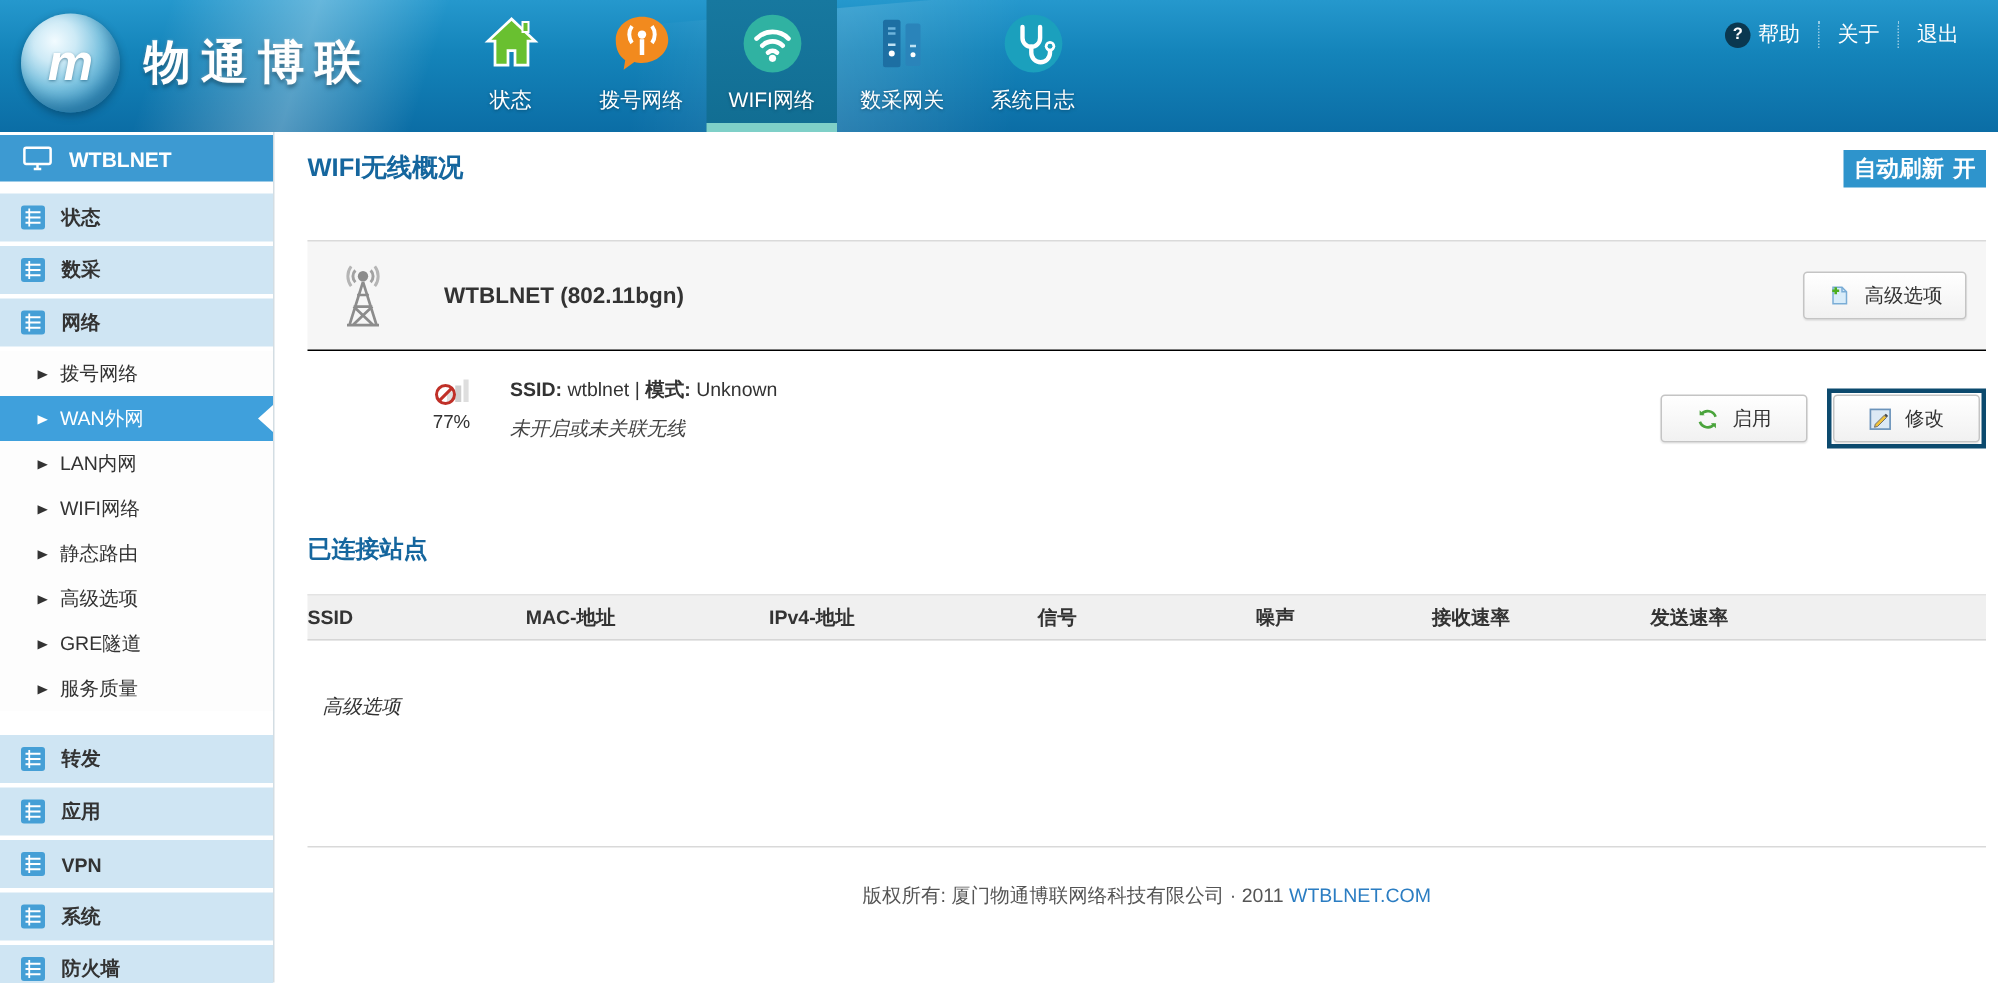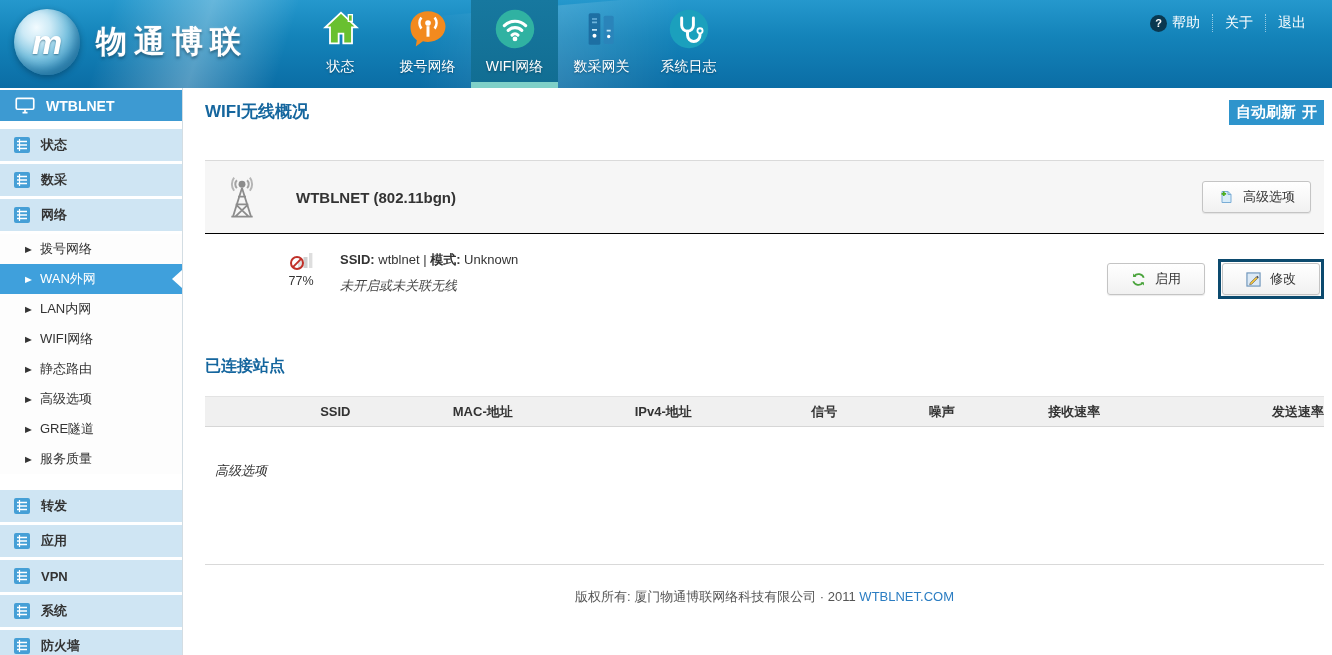--- a/index.html
+++ b/index.html
@@ -85,21 +85,21 @@
   .ssid-line { font-size:13px; color:#333; }
   .ssid-line b { font-weight:bold; }
   .ssid-status { font-size:13px; color:#444; font-style:italic; margin-top:8px; }
   .row-btns { margin-left:auto; display:flex; align-items:center; gap:13px; margin-top:10px; }
   .red-box { border:3px solid #0c4a6e; padding:1px; }
 
   .sec-title { margin-top:32px; font-size:16px; font-weight:bold; color:#15669e; }
   .table-head { margin-top:19px; height:31px; background:#f0f0f0;
     border-top:1px solid #e3e3e3; border-bottom:1px solid #d6d6d6;
     display:flex; align-items:center; }
-  .table-head span { font-size:13px; font-weight:bold; color:#333; text-align:right; }
+  .table-head span { font-size:13px; font-weight:bold; color:#333; text-align:left; }
   .c0{width:13%}.c1{width:14.5%}.c2{width:16%}.c3{width:13%}.c4{width:10.5%}.c5{width:13%}.c6{width:20%}
   .empty-msg { margin-top:35px; margin-left:10px; font-size:13px; font-style:italic; color:#333; }
 
   .footer { margin-top:84px; border-top:1px solid #d9d9d9; text-align:center;
     padding-top:23px; font-size:13px; color:#555; }
   .footer a { color:#2b7dc2; text-decoration:none; cursor:pointer; }
 </style>
 </head>
 <body>
 

